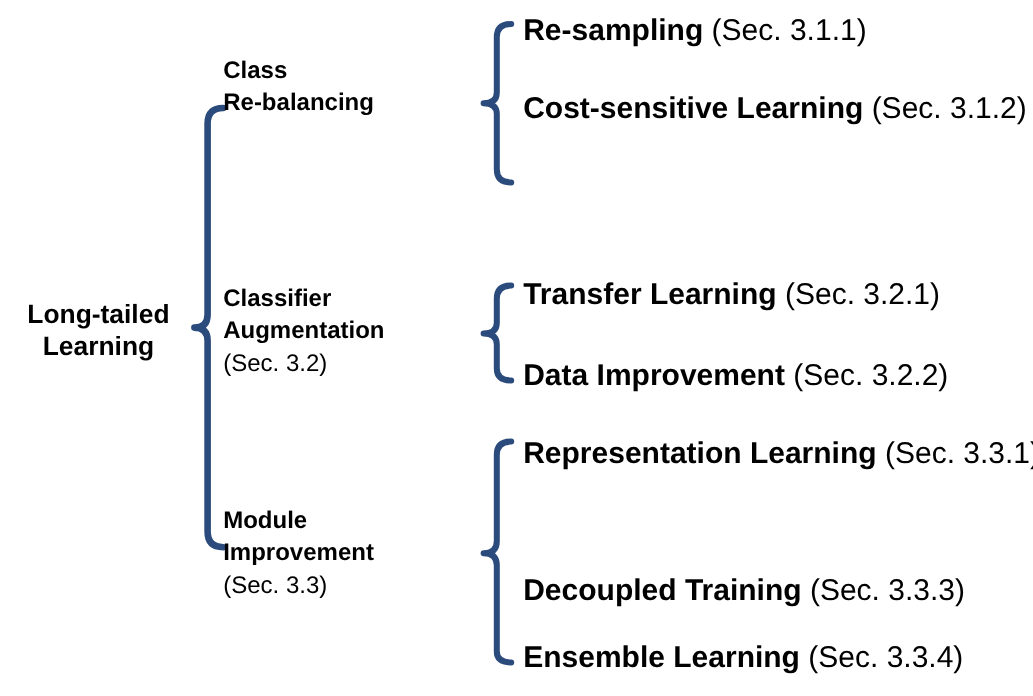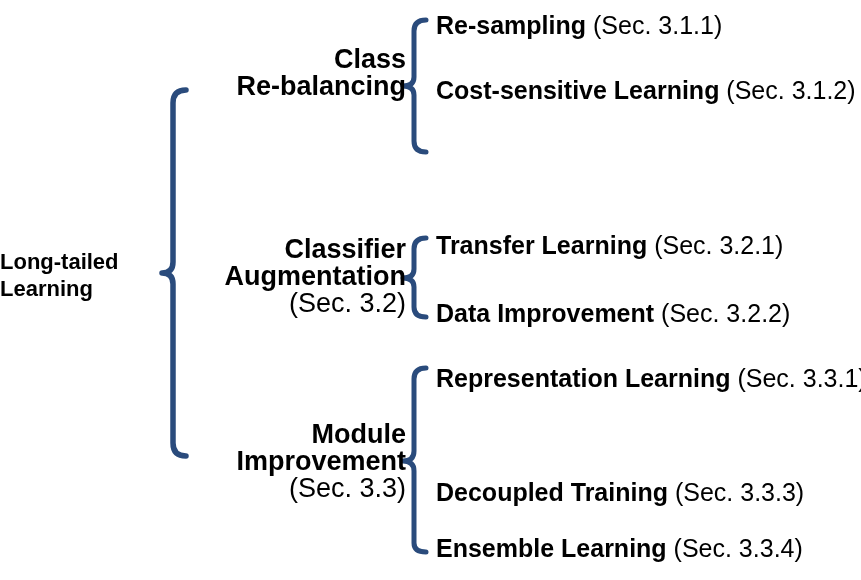--- a/index.html
+++ b/index.html
@@ -6,25 +6,25 @@
   .canvas{
     position:relative;
     width:861px;height:580px;
     background:#ffffff;
     font-family:"Liberation Sans", sans-serif;
     color:#000000;
     overflow:hidden;
   }
   .root-label{
     position:absolute;left:0;top:248px;width:164px;
-    text-align:left;font-size:22px;font-weight:bold;line-height:27px;
+    text-align:center;font-size:22px;font-weight:bold;line-height:27px;
   }
   .branch-label{
     position:absolute;left:186px;width:220px;
-    text-align:right;font-size:27px;font-weight:bold;line-height:27px;
+    text-align:left;font-size:20px;font-weight:bold;line-height:27px;
   }
   .branch-label .sec{font-weight:normal;}
   .leaf{
     position:absolute;left:436px;height:28px;line-height:28px;
     font-size:25px;white-space:nowrap;
   }
   .leaf .ttl{font-weight:bold;}
   .leaf .sec{font-weight:normal;}
   .braces{position:absolute;left:0;top:0;width:861px;height:580px;}
   .braces path{fill:none;stroke-linecap:round;stroke-linejoin:round;}

